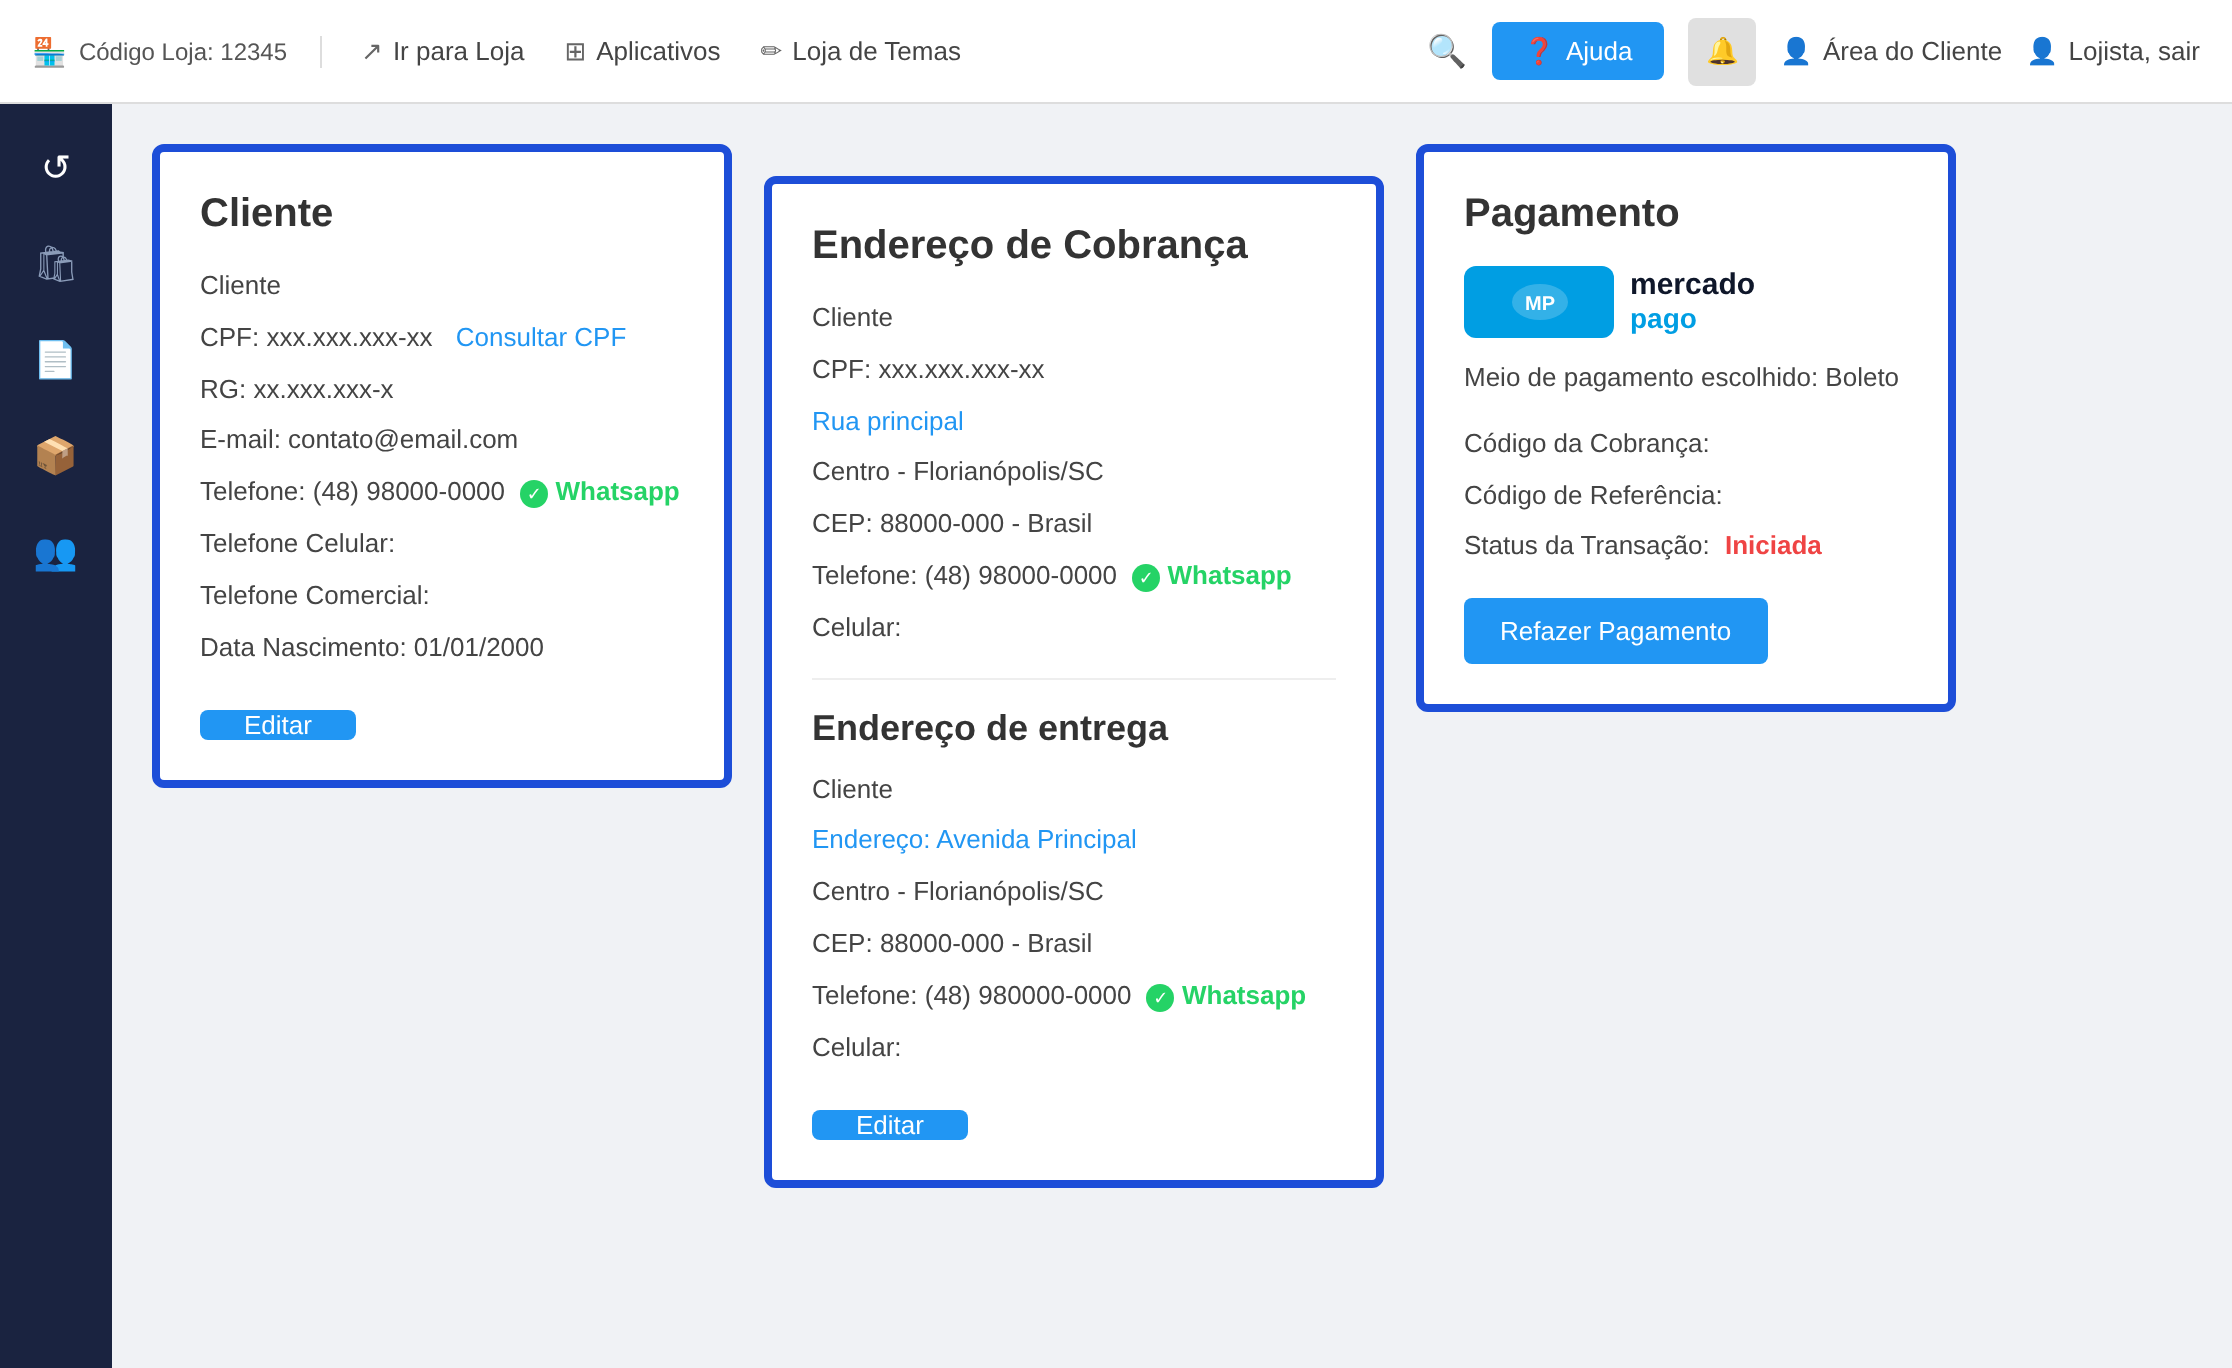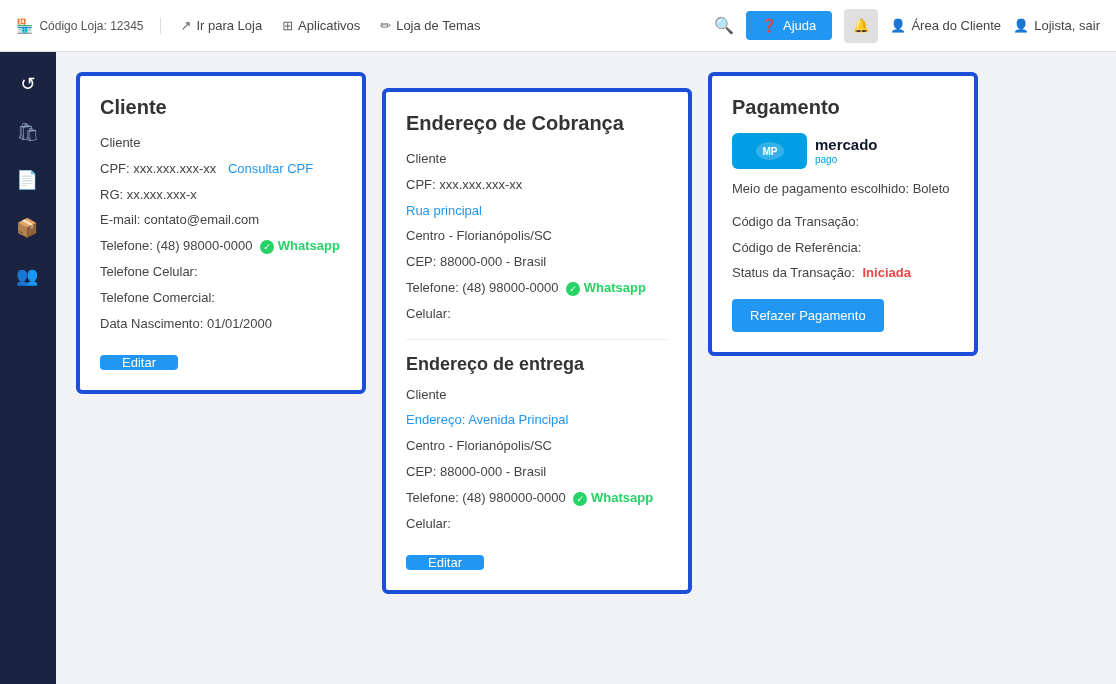--- a/index.html
+++ b/index.html
@@ -262,26 +262,26 @@
       <h2>Pagamento</h2>
       <div class="mercado-pago-logo">
         <div style="width:75px;height:36px;background:#009ee3;border-radius:6px;display:flex;align-items:center;justify-content:center;">
           <svg width="30" height="20" viewBox="0 0 30 20">
             <ellipse cx="15" cy="10" rx="14" ry="9" fill="#fff" opacity="0.2"></ellipse>
             <text x="15" y="14" text-anchor="middle" fill="#fff" font-size="10" font-weight="bold">MP</text>
           </svg>
         </div>
         <div>
           <div style="font-size:15px;font-weight:bold;color:#0f172a;line-height:1.1;text-align:right;">mercado</div>
-          <div style="font-size:10px;font-weight:normal;color:#009ee3;line-height:1.1;">pago</div>
+          <div style="font-size:14px;font-weight:bold;color:#009ee3;line-height:1.1;">pago</div>
         </div>
       </div>
       <div class="info-row">Meio de pagamento escolhido: Boleto</div>
       <div style="margin-top:12px;">
-        <div class="info-row">Código da Transação:</div>
+        <div class="info-row">Código da Cobrança:</div>
         <div class="info-row">Código de Referência:</div>
         <div class="info-row">
           <span>Status da Transação:</span>
           <span class="status-iniciada" style="margin-left:4px;">Iniciada</span>
         </div>
       </div>
       <button class="btn-refazer">Refazer Pagamento</button>
     </div>
 
   </div>

